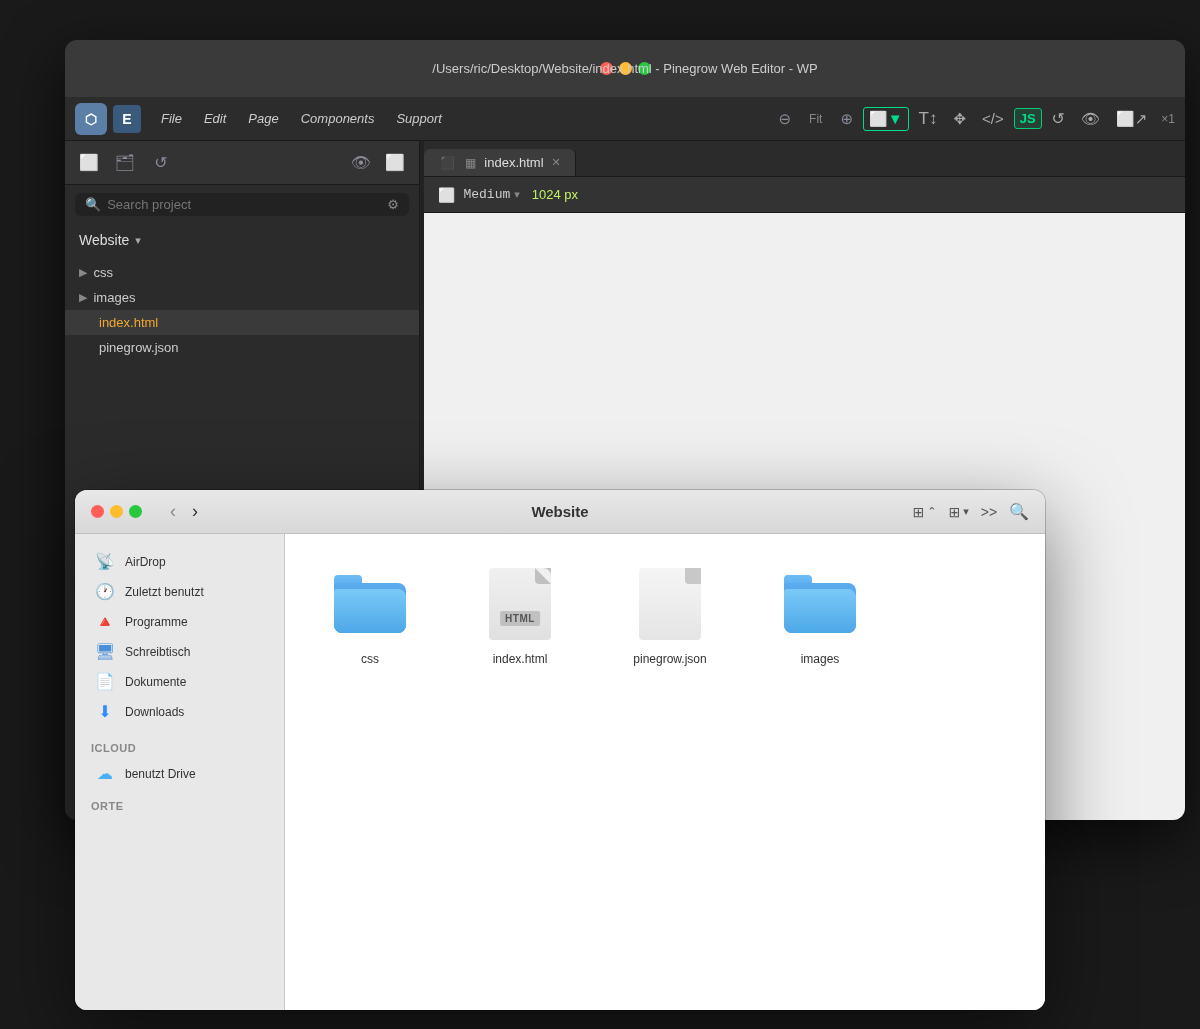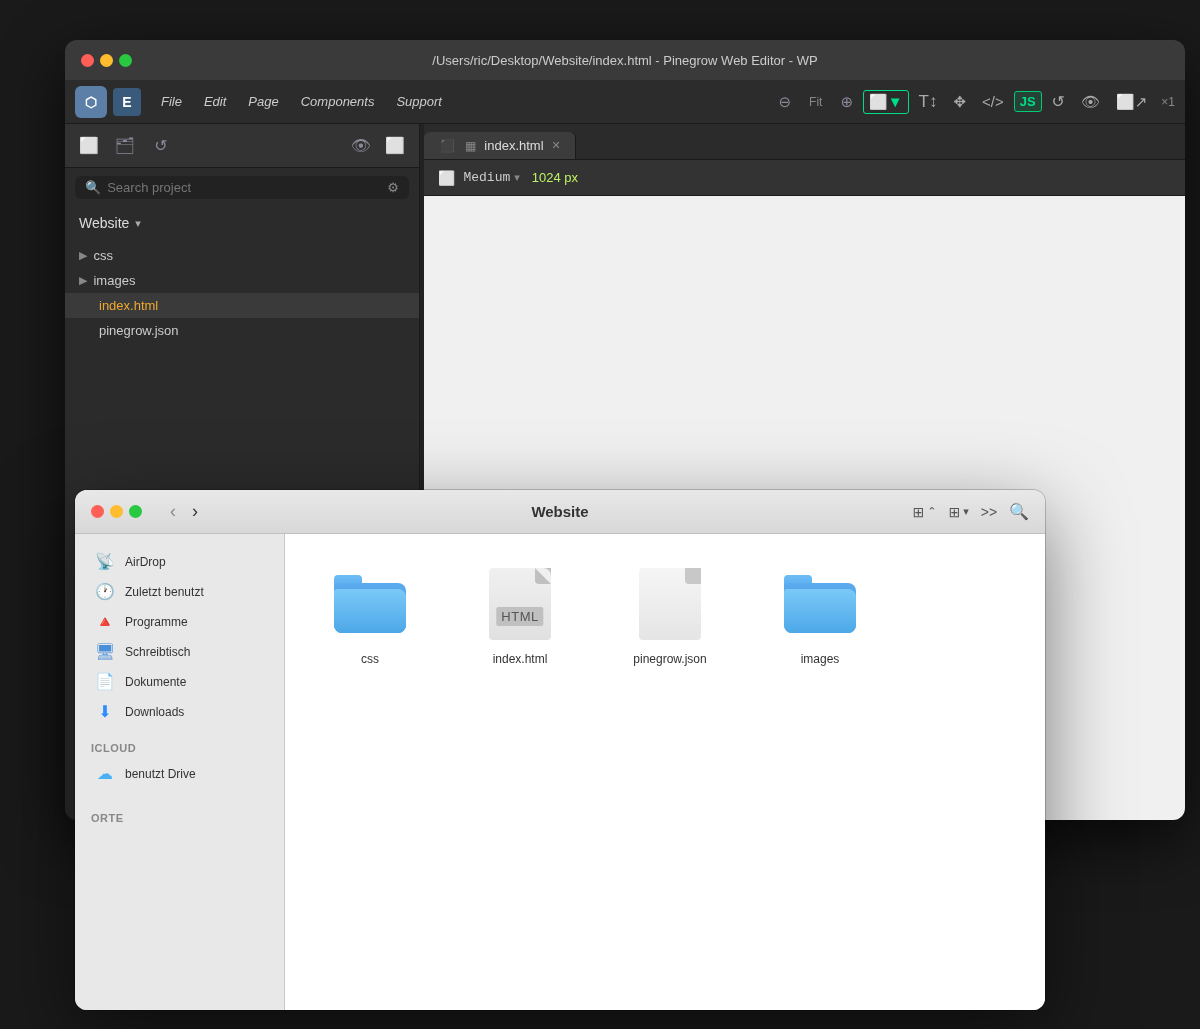--- a/index.html
+++ b/index.html
@@ -22,27 +22,28 @@
       width: 1120px;
       height: 780px;
       background: #2b2b2b;
       border-radius: 12px;
       overflow: hidden;
       box-shadow: 0 20px 60px rgba(0,0,0,0.7);
     }
 
     
     .title-bar {
-      height: 40px;
+      height: 57px;
       background: #3a3a3a;
       display: flex;
       align-items: center;
       padding: 0 16px;
       gap: 8px;
       position: relative;
+      justify-content: center;
     }
     .traffic-lights {
       display: flex;
       gap: 6px;
       align-items: center;
     }
     .traffic-light {
       width: 13px;
       height: 13px;
       border-radius: 50%;
@@ -512,22 +513,22 @@
       border-radius: 0 8px 0 0;
       clip-path: polygon(0 0, 100% 0, 100% 100%);
     }
     .html-file-icon .file-label-badge {
       position: absolute;
       bottom: 14px;
       left: 50%;
       transform: translateX(-50%);
       background: #c0c0c0;
       color: #555;
-      font-size: 13px;
-      font-weight: 400;
+      font-size: 10px;
+      font-weight: 700;
       padding: 2px 5px;
       border-radius: 2px;
       letter-spacing: 0.5px;
     }
 
     
     .json-file-icon {
       width: 62px;
       height: 72px;
       position: relative;
@@ -729,21 +730,21 @@
         <span class="finder-item-icon icon-downloads">⬇</span>
         <span class="finder-item-label">Downloads</span>
       </div>
 
       <div class="finder-section-header" style="margin-top:8px;">iCloud</div>
       <div class="finder-item">
         <span class="finder-item-icon icon-icloud">☁</span>
         <span class="finder-item-label">benutzt Drive</span>
       </div>
 
-      <div class="finder-section-header" style="margin-top:16px;">Orte</div>
+      <div class="finder-section-header" style="margin-top:4px;">Orte</div>
     </div>
 
     <div class="finder-main">
 
       <div class="file-item">
         <div class="file-icon-wrapper">
           <div class="folder-icon">
             <div class="folder-tab"></div>
             <div class="folder-back"></div>
             <div class="folder-front"></div>

